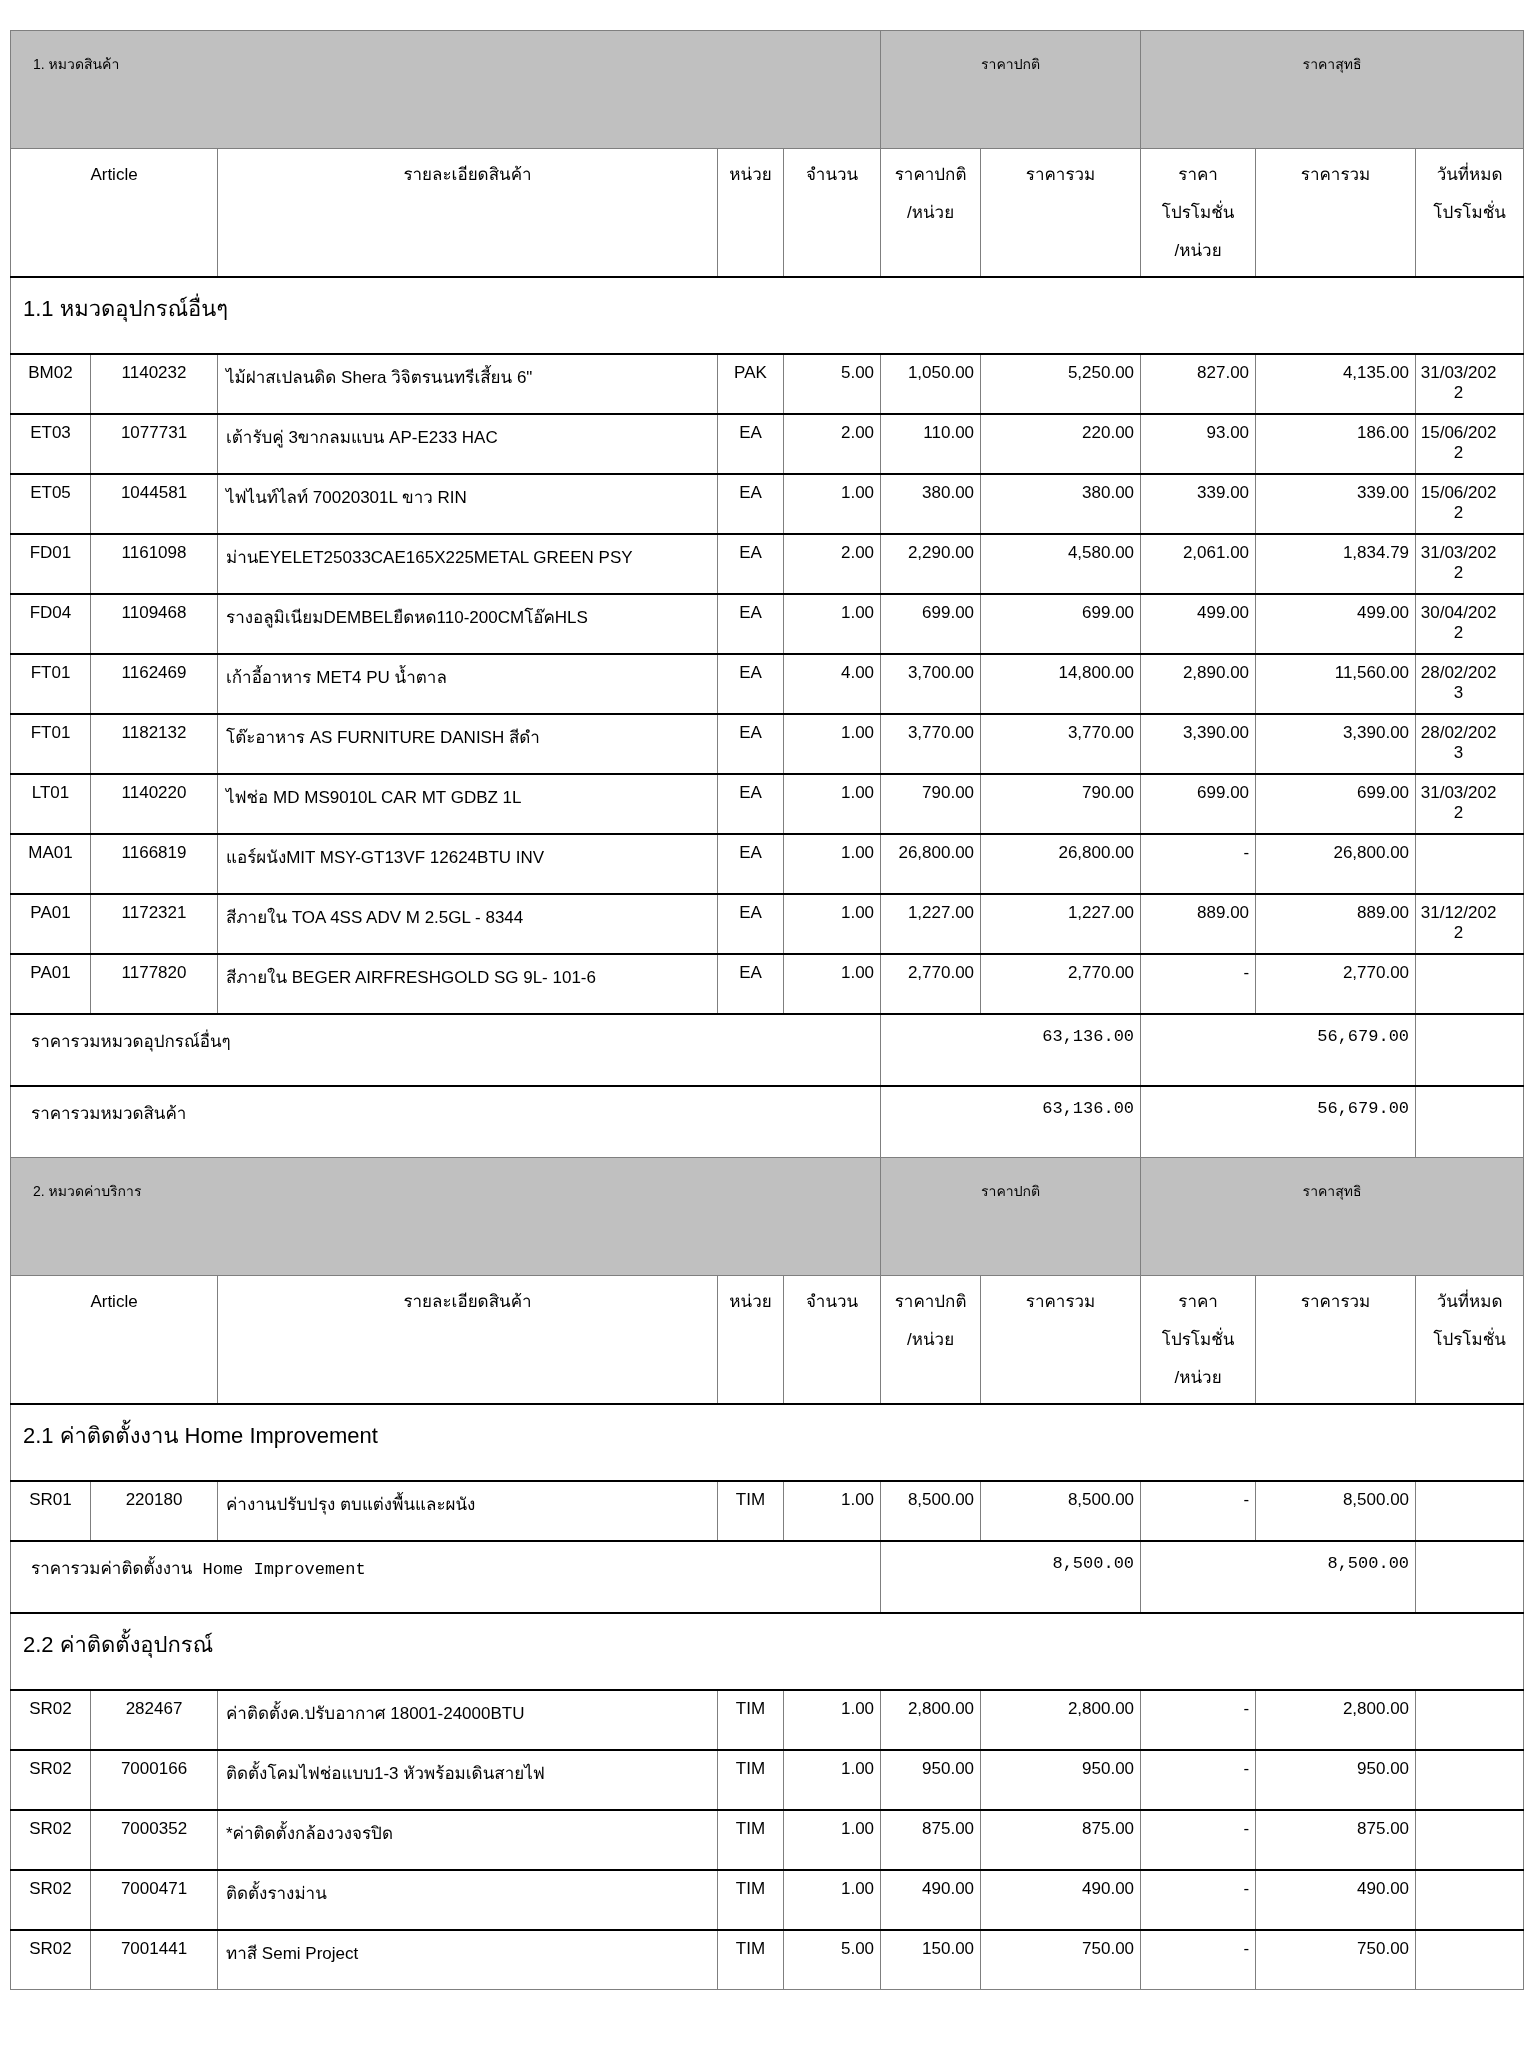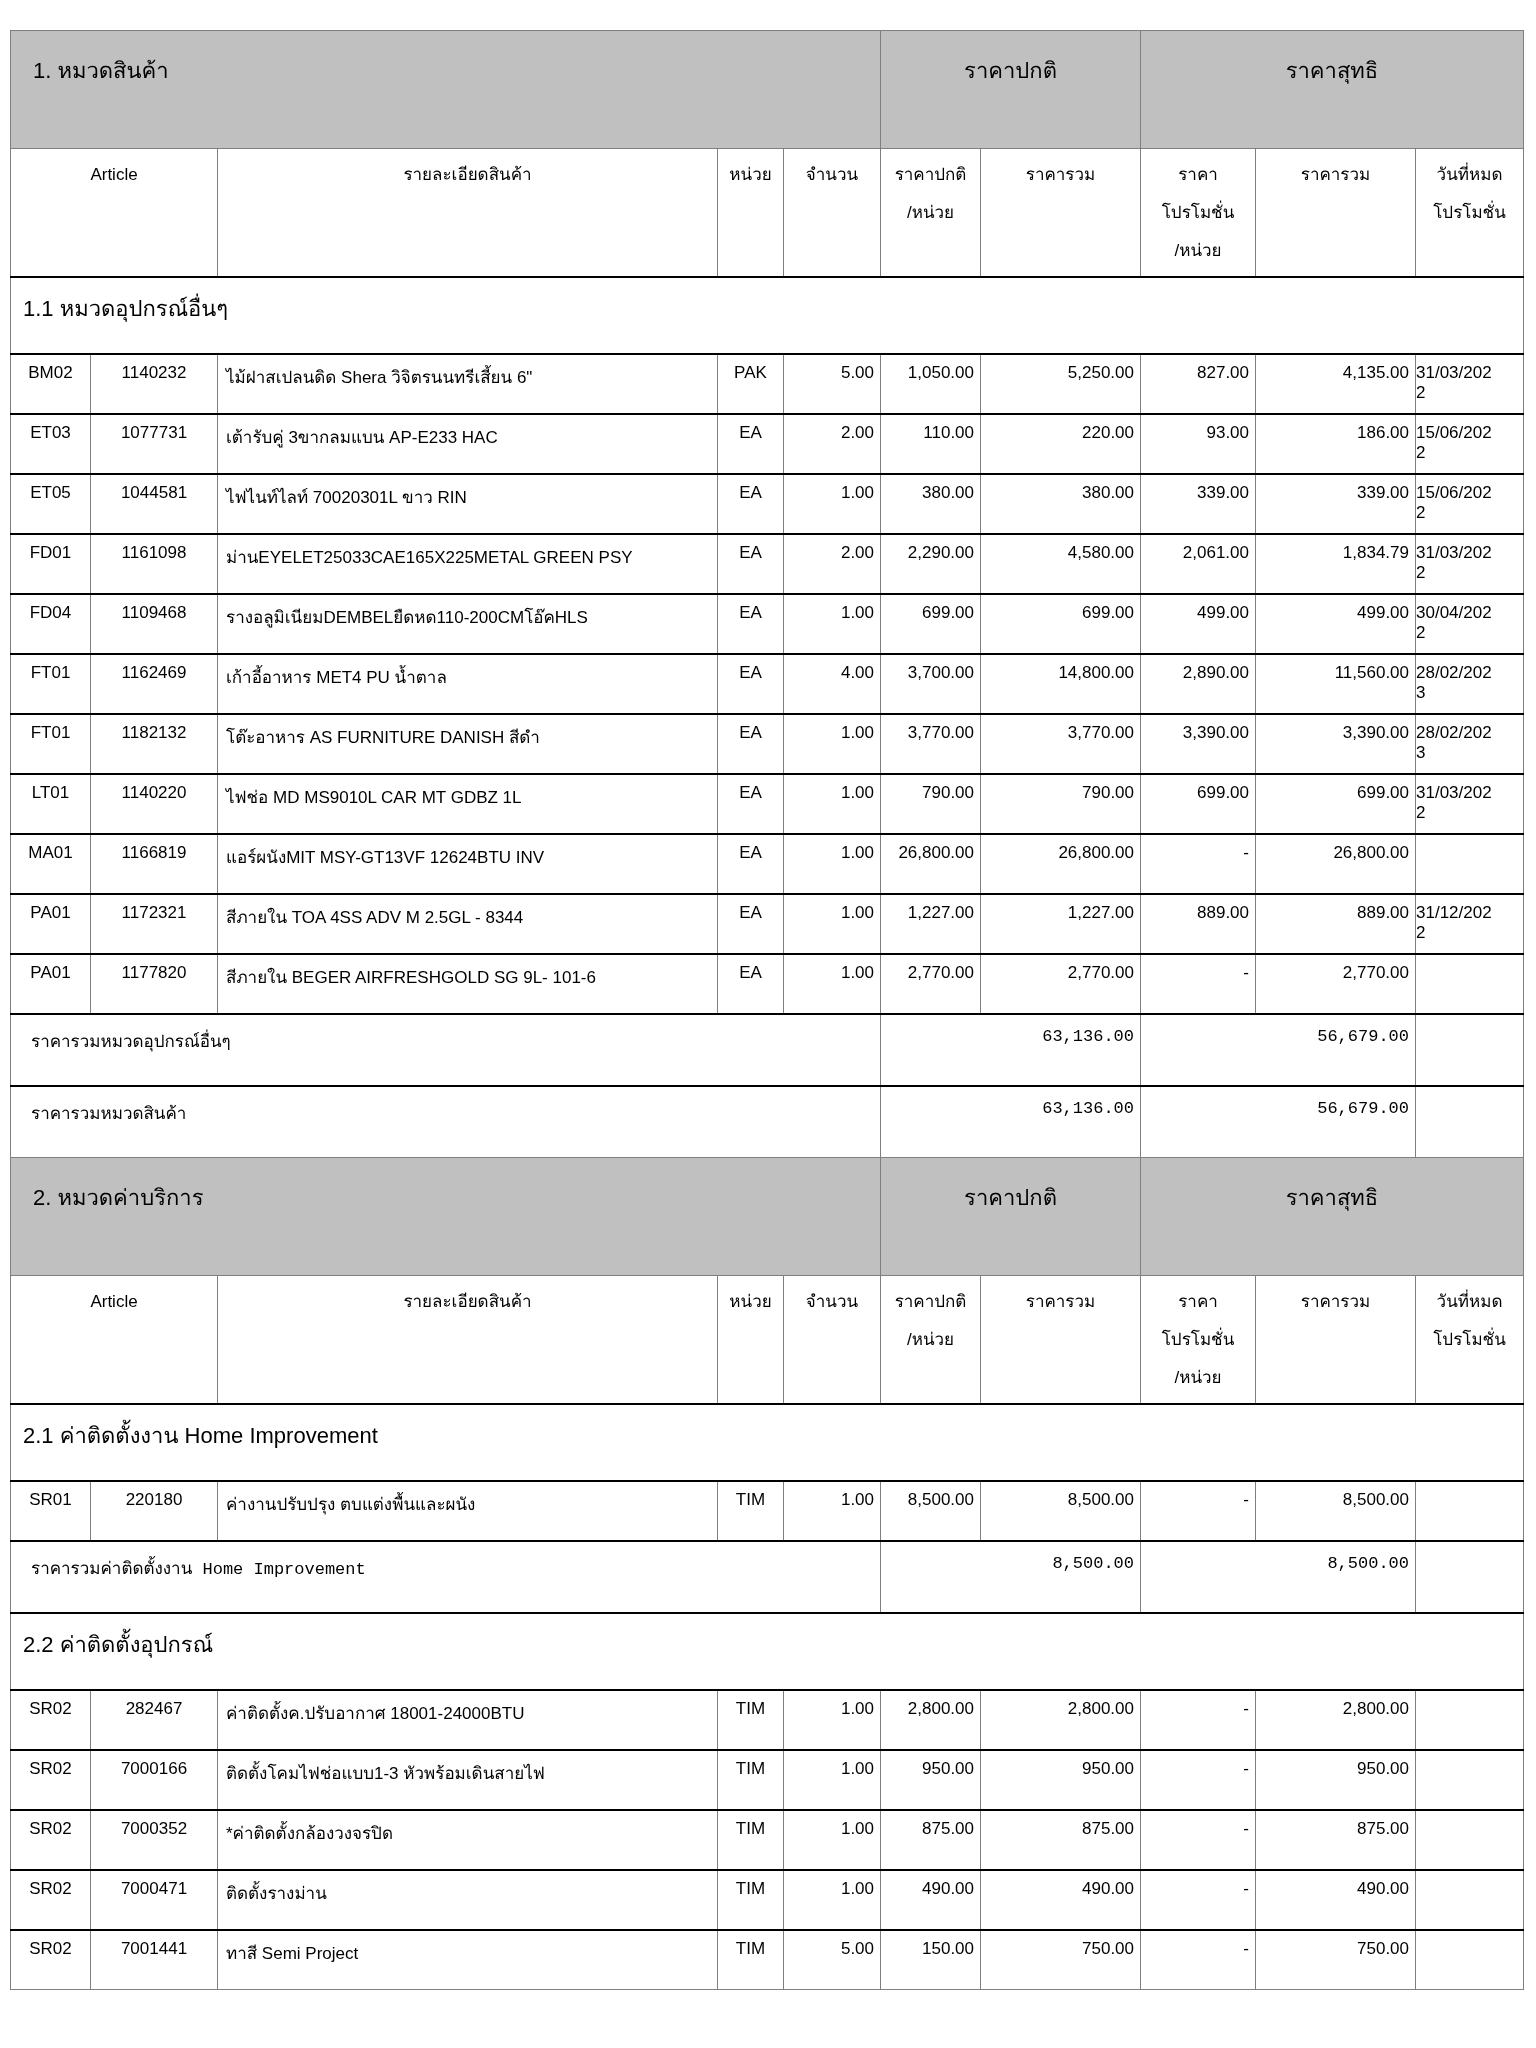--- a/index.html
+++ b/index.html
@@ -8,41 +8,41 @@
     font-family:"Liberation Sans","DejaVu Sans",sans-serif;
     position:relative; overflow:hidden;
   }
   .wrap { position:absolute; top:30px; left:10px; }
   table { border-collapse:collapse; table-layout:fixed; width:1513px; }
   td {
     border:1px solid #7f7f7f; padding:0; vertical-align:top;
     font-size:17px; overflow:hidden; word-wrap:break-word;
   }
   
-  tr.gray td { background:#c0c0c0; height:95px; font-size:22px; }
+  tr.gray td { background:#c0c0c0; height:95px; font-size:14px; }
   td.sec-title   { text-align:left;  padding:22px 8px 0 22px; }
   td.group-head  { text-align:center; padding-top:22px; }
   
   tr.colhead td {
     height:120px; text-align:center; padding-top:7px;
     line-height:38px; border-bottom:2px solid #000;
   }
   
   tr.subsec td {
     height:62px; text-align:left; padding:13px 8px 0 12px;
     font-size:22px; border-top:2px solid #000;
   }
   
   tr.data-row td { height:50px; padding-top:8px; border-top:2px solid #000; }
   td.c-code    { text-align:center; }
   td.c-article { text-align:center; }
   td.c-desc    { text-align:left; padding-left:8px; }
   td.c-unit    { text-align:center; }
   td.c-num     { text-align:right; padding-right:6px; }
-  td.c-date    { text-align:left; padding-right:22px; }
+  td.c-date    { text-align:center; padding-right:22px; }
   
   tr.sum td { height:58px; padding-top:12px; border-top:2px solid #000;font-family:Liberation Mono, monospace; }
   td.sum-label { text-align:left; padding-left:20px; }
 </style>
 </head>
 <body>
 
 <div class="wrap">
 
   <table>

